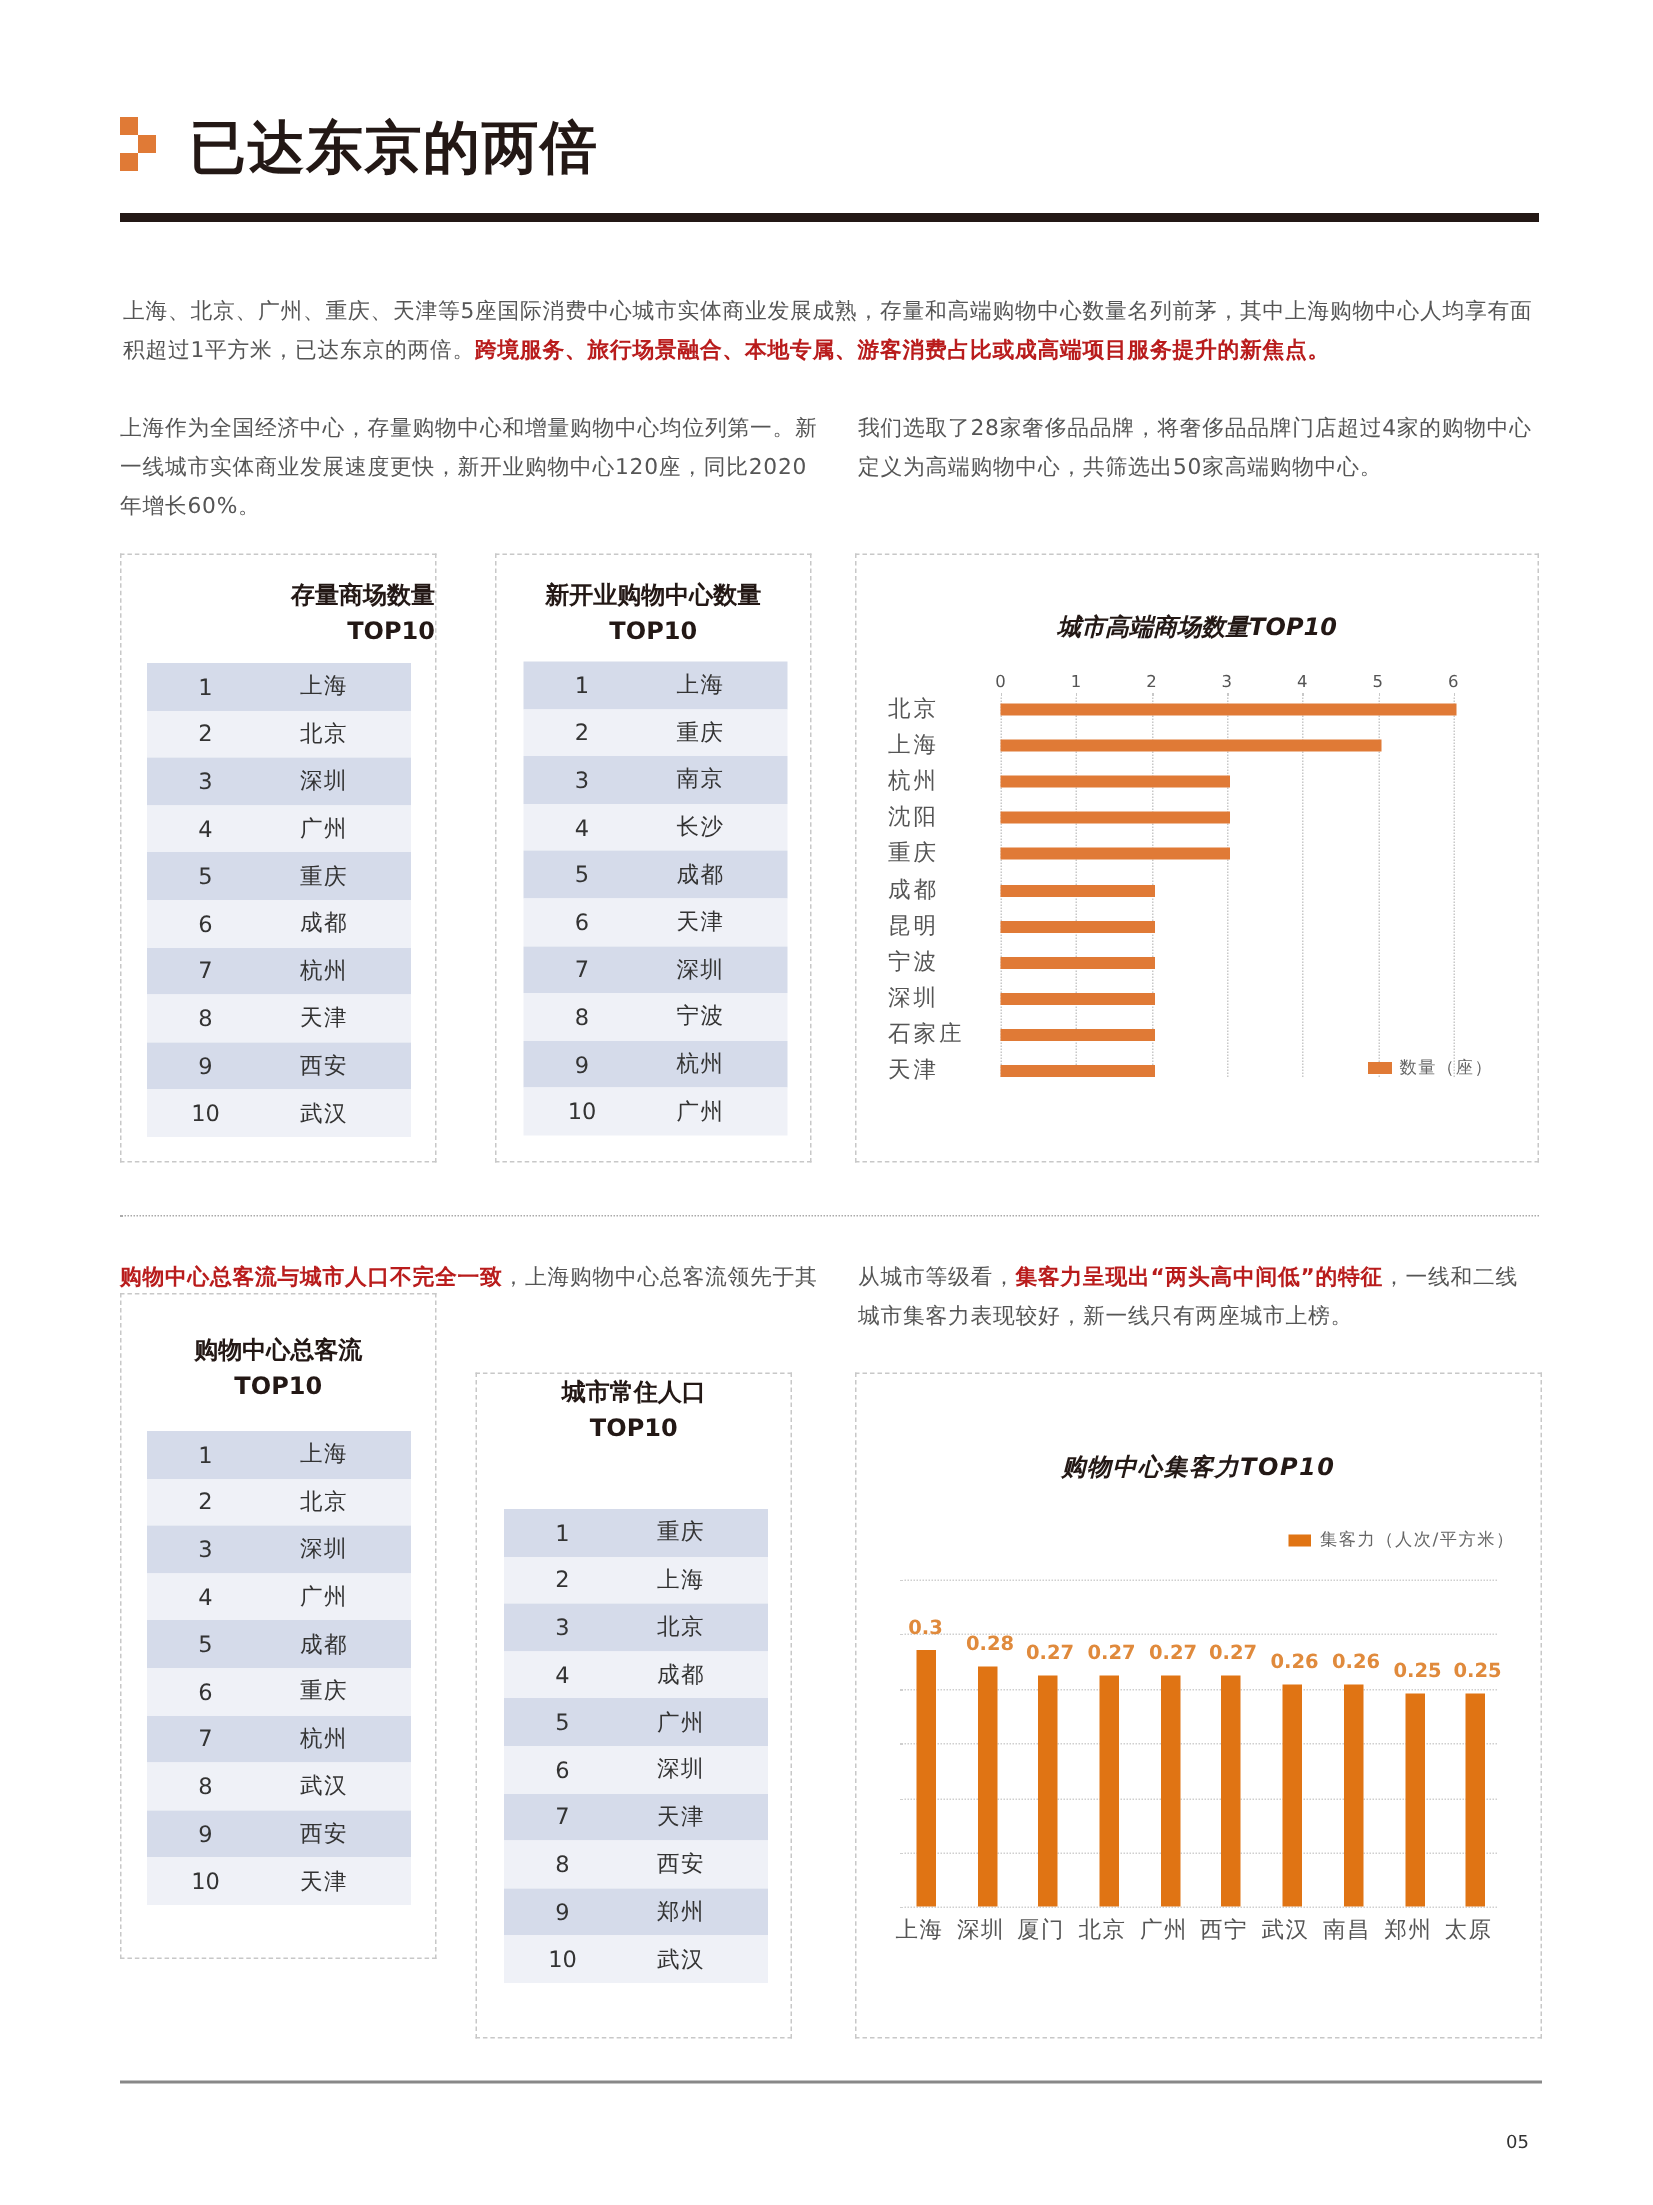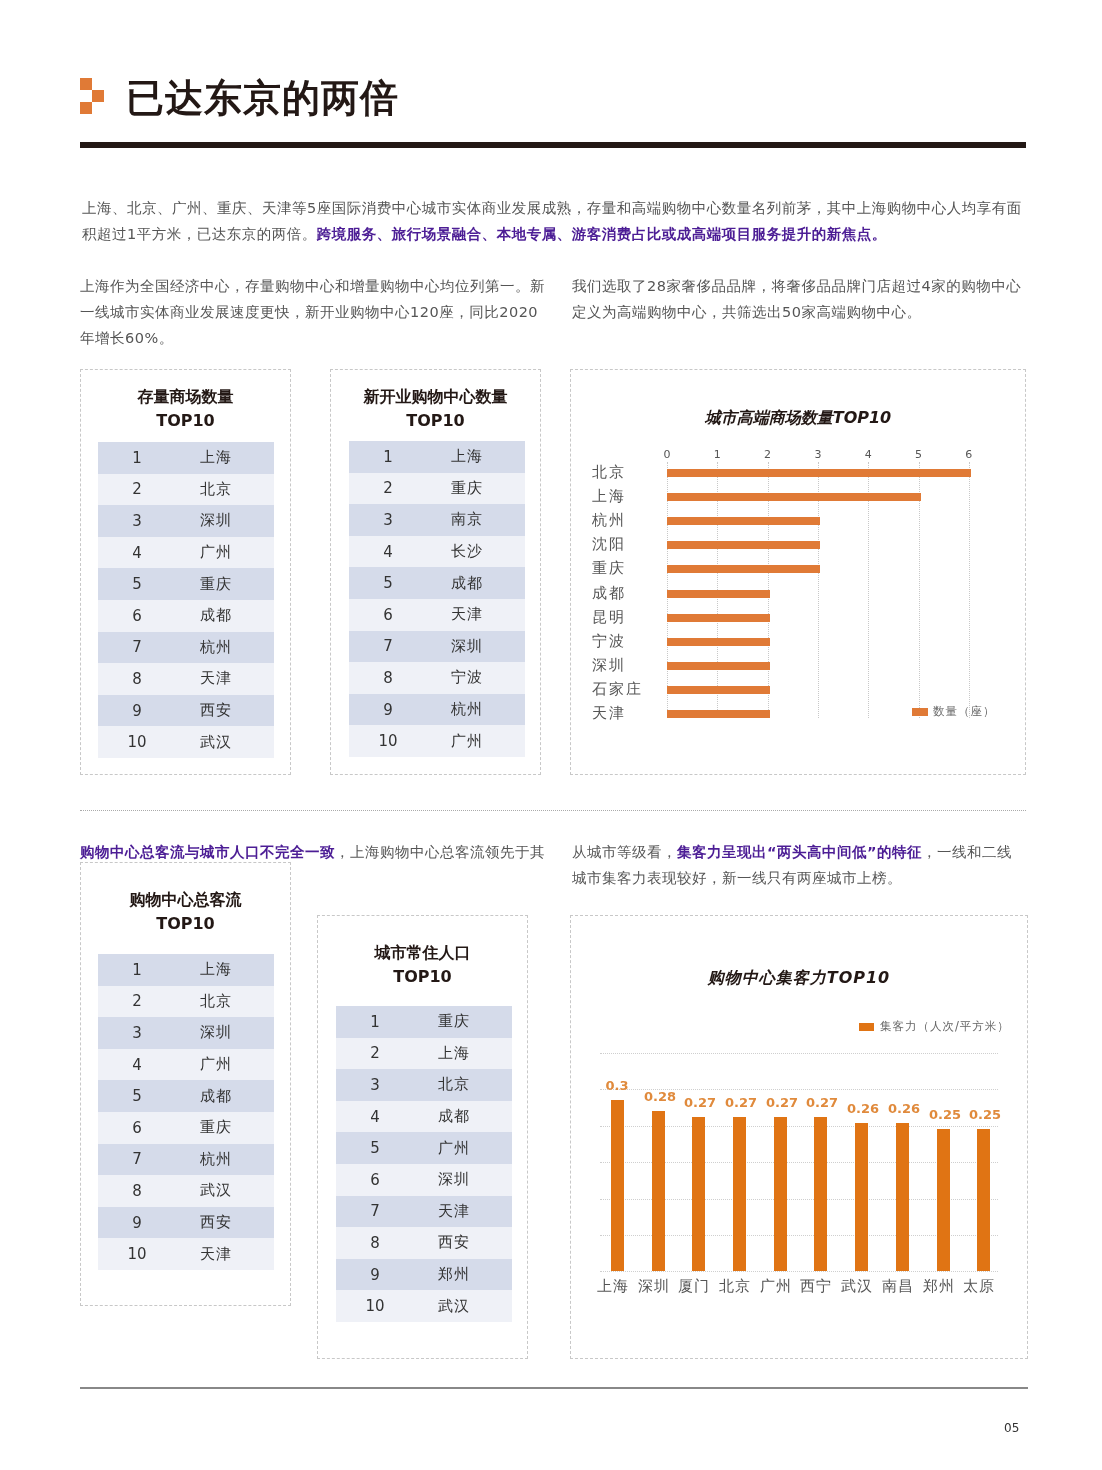--- a/index.html
+++ b/index.html
@@ -10,21 +10,21 @@
   .logo { left: 80px; top: 78px; width: 26px; height: 38px; }
   .logo span { position: absolute; width: 12px; height: 12px; background: #e07a36; }
   .logo .s1 { left: 0; top: 0; }
   .logo .s2 { left: 12px; top: 12px; }
   .logo .s3 { left: 0; top: 24px; }
   .page-title { left: 126px; top: 72px; font-size: 38px; font-weight: bold; color: #231815; letter-spacing: 1px; line-height: 52px; }
   .title-rule { left: 80px; top: 142px; width: 946px; height: 6px; background: #231815; }
 
   
   .para { font-size: 14.5px; line-height: 26px; color: #555; letter-spacing: 0.5px; }
-  .para b { color: #4c1d95; font-weight: bold; }
+  .para b { color: #b91c1c; font-weight: bold; }
   .intro { left: 82px; top: 195px; width: 940px; }
   .p-left-1 { left: 80px; top: 273px; width: 470px; }
   .p-right-1 { left: 572px; top: 273px; width: 455px; }
   .p-left-2 { left: 80px; top: 839px; width: 470px; }
   .p-right-2 { left: 572px; top: 839px; width: 455px; }
 
   .dotted-sep { left: 80px; top: 810px; width: 946px; border-top: 1.5px dotted #aaa; }
 
   
   .card { border: 1.5px dashed #c8c8c8; background: #fff; }
@@ -69,21 +69,21 @@
 <div class="abs title-rule"></div>
 
 <div class="abs para intro">
   <span>上海、北京、广州、重庆、天津等5座国际消费中心城市实体商业发展成熟，存量和高端购物中心数量名列前茅，其中上海购物中心人均享有面积超过1平方米，已达东京的两倍。</span><b>跨境服务、旅行场景融合、本地专属、游客消费占比或成高端项目服务提升的新焦点。</b>
 </div>
 
 <div class="abs para p-left-1">上海作为全国经济中心，存量购物中心和增量购物中心均位列第一。新一线城市实体商业发展速度更快，新开业购物中心120座，同比2020年增长60%。</div>
 <div class="abs para p-right-1">我们选取了28家奢侈品品牌，将奢侈品品牌门店超过4家的购物中心定义为高端购物中心，共筛选出50家高端购物中心。</div>
 
 <div class="abs card" style="left:80px;top:369px;width:211px;height:406px;">
-  <div class="card-title" style="margin-top:15px;">
+  <div class="card-title" style="margin-top:15px;text-align:right;">
     <div>存量商场数量</div>
     <div>TOP10</div>
   </div>
   <div class="rank-table" style="top:72px;" id="t1">
       <div class="rank-row">
         <span class="rank-num">1</span>
         <span class="rank-city">上海</span>
       </div>
       <div class="rank-row">
         <span class="rank-num">2</span>
@@ -269,21 +269,21 @@
         <span class="rank-city">西安</span>
       </div>
       <div class="rank-row">
         <span class="rank-num">10</span>
         <span class="rank-city">天津</span>
       </div>
     </div>
 </div>
 
 <div class="abs card" style="left:317px;top:915px;width:211px;height:444px;">
-  <div class="card-title" style="margin-top:25px;">
+  <div class="card-title" style="">
     <div>城市常住人口</div>
     <div>TOP10</div>
   </div>
   <div class="rank-table" style="top:90px;left:18px;" id="t4">
       <div class="rank-row">
         <span class="rank-num">1</span>
         <span class="rank-city">重庆</span>
       </div>
       <div class="rank-row">
         <span class="rank-num">2</span>

